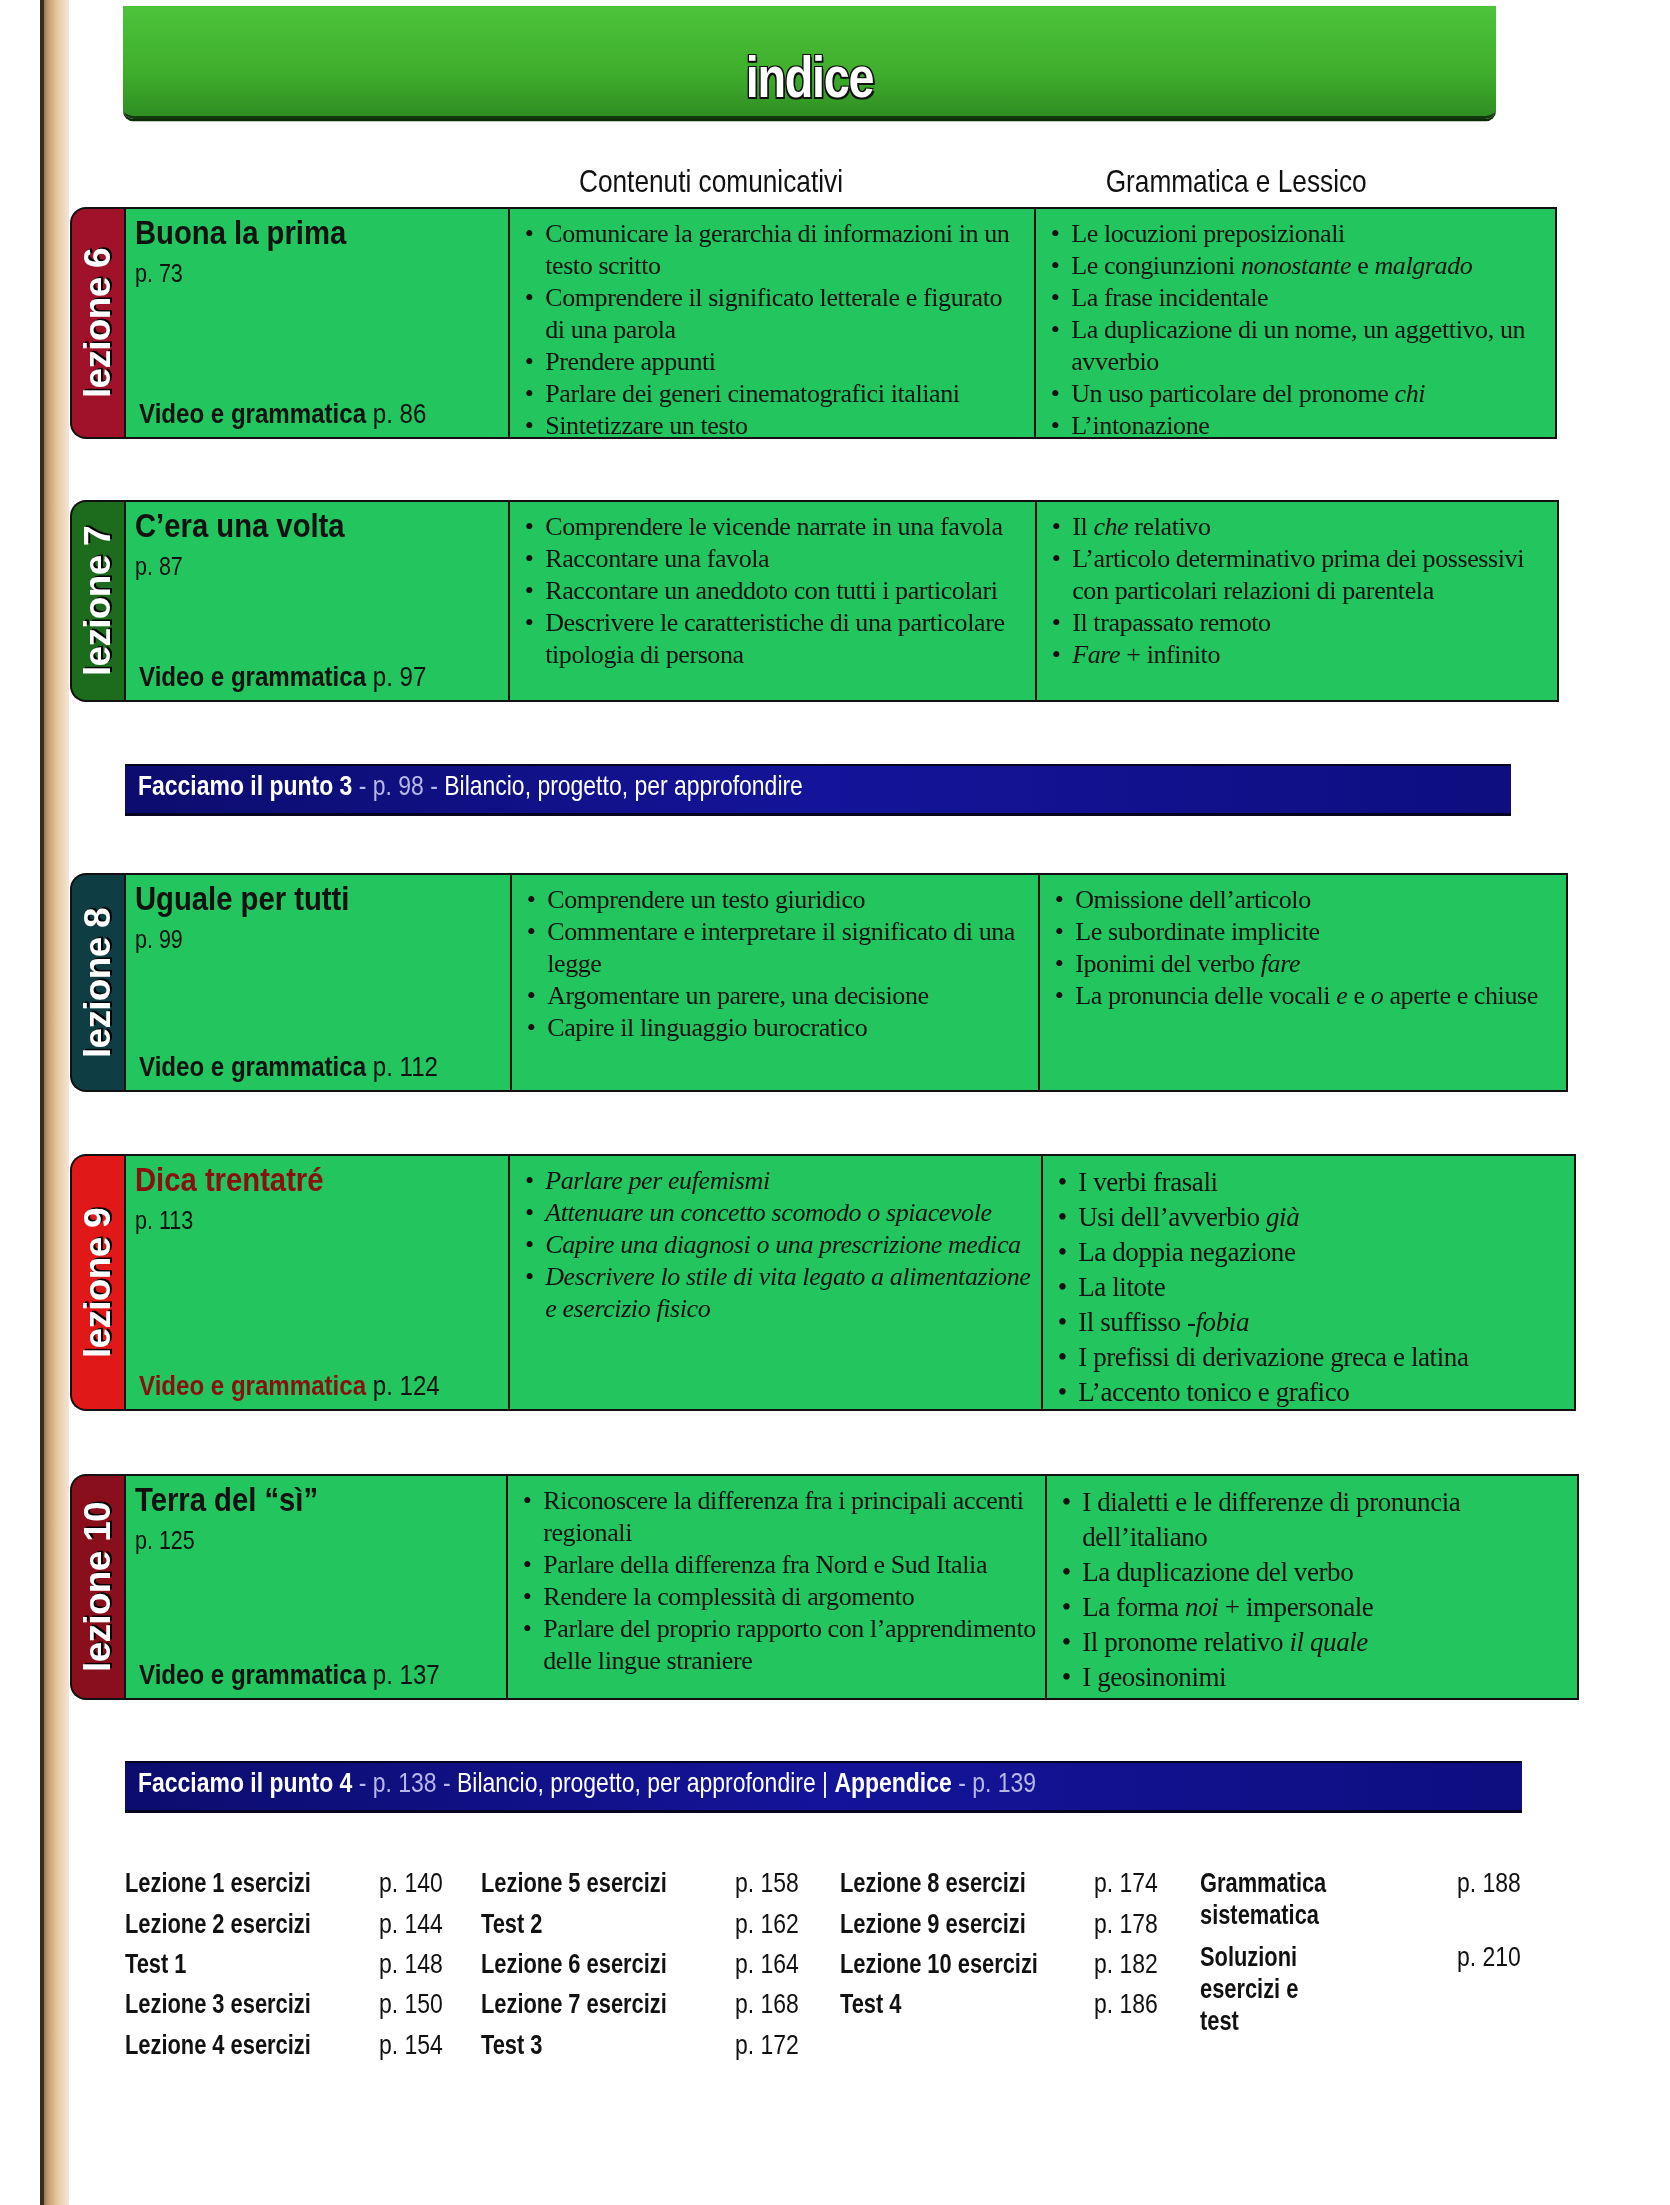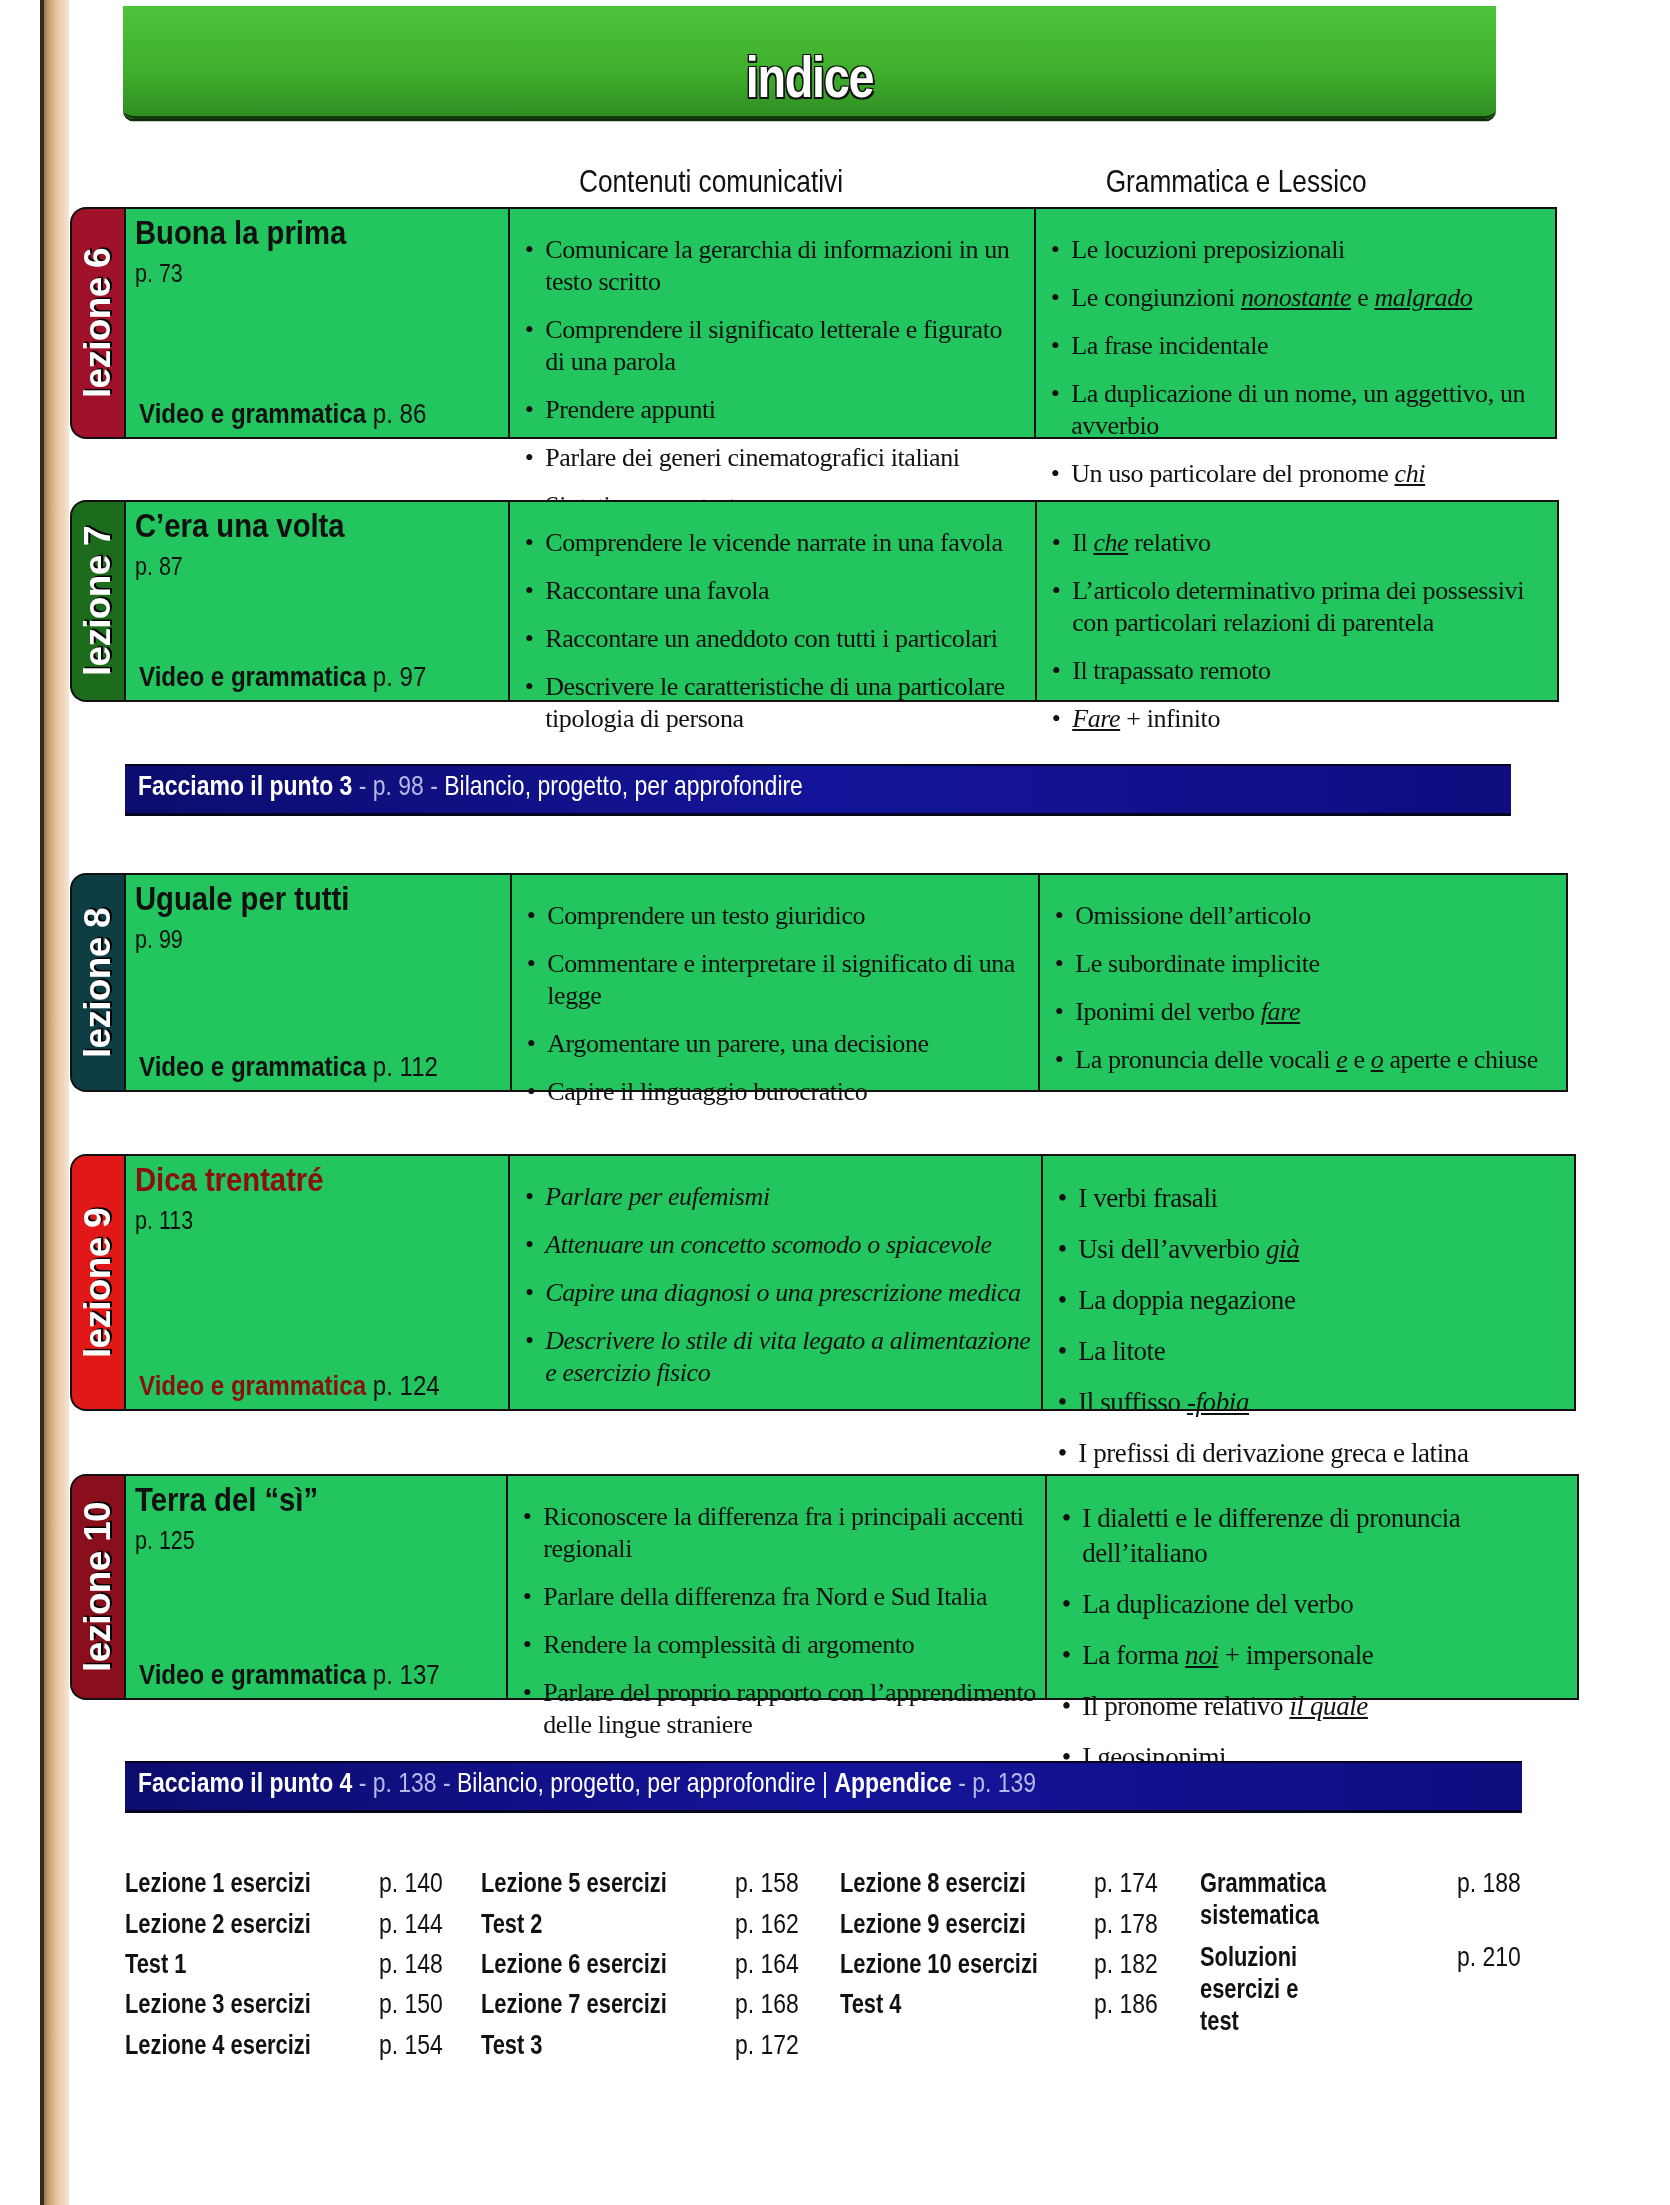--- a/index.html
+++ b/index.html
@@ -70,27 +70,26 @@
   .video {
     position:absolute; left:13.2px; bottom:7.4px; white-space:nowrap;
     font-family:"Liberation Sans", sans-serif; font-size:28px;
     transform:scaleX(0.86); transform-origin:left;
   }
   .video b { font-weight:bold; }
   ul.items { list-style:none; margin:0; padding:8.8px 7.4px 0 13.2px; }
   ul.items li {
     position:relative; padding-left:22px; font-size:26px; line-height:32px;
     letter-spacing:-0.4px;
-    margin-top:16px;
   }
   ul.items li::before {
     content:"•"; position:absolute; left:1.5px; top:0;
   }
   ul.items.big li { font-size:27px; line-height:35px; }
-  ul.items li i { font-style:italic;text-decoration:underline; }
+  ul.items li i { font-style:italic; }
   .fp {
     position:absolute; left:125px; height:47px;
     background:linear-gradient(90deg,#0c0c6e 0%,#14149a 50%,#0e0e80 100%);
     border-top:2.9px solid #050520; border-bottom:3.7px solid #050520;
   }
   .fp-text {
     position:absolute; left:13.2px; top:4.4px; white-space:nowrap;
     font-family:"Liberation Sans", sans-serif; font-size:28px; color:#fff;
     transform:scaleX(0.82); transform-origin:left;
   }

